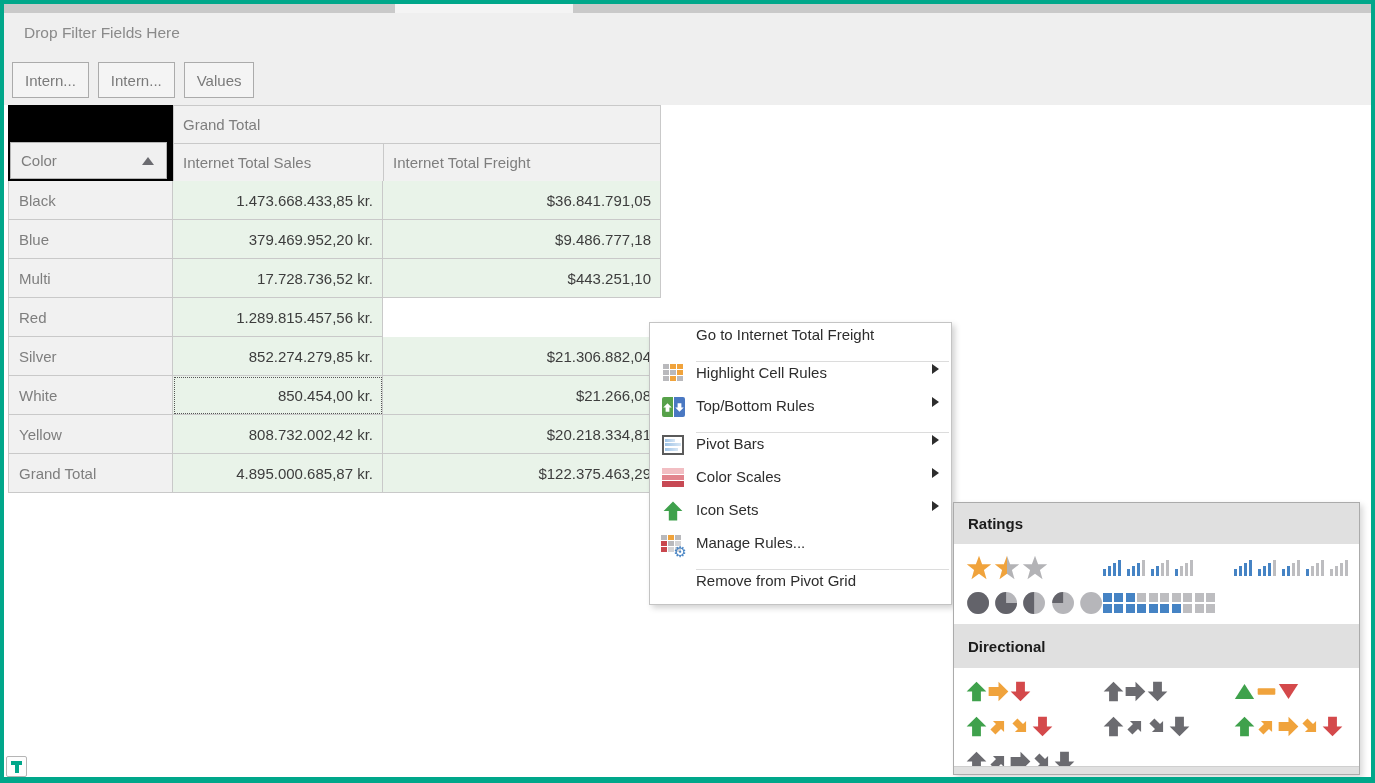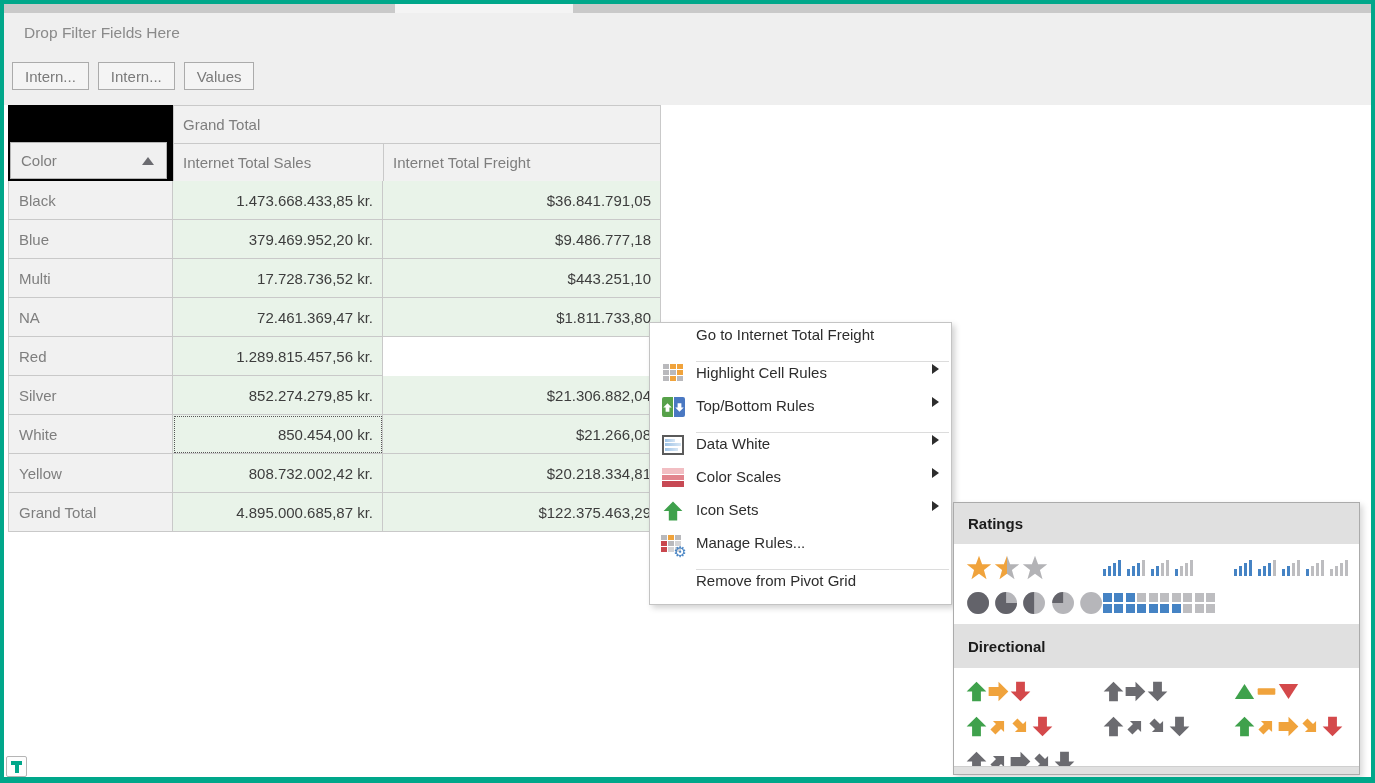--- a/index.html
+++ b/index.html
@@ -10,21 +10,21 @@
     font-size:15px; color:#3d3d3d;
   }
   
   .teal-frame { position:absolute; inset:0; border:4px solid #00A78A; border-bottom-width:6px; pointer-events:none; z-index:50; }
   .top-strip { position:absolute; left:4px; top:4px; right:4px; height:9px; background:#c9c9c9; z-index:2; }
   .top-strip .seg-white { position:absolute; left:391px; top:0; width:178px; height:9px; background:#f4f4f4; }
   
   .filter-band { position:absolute; left:4px; top:13px; right:4px; height:92px; background:#efefef; }
   .drop-hint { position:absolute; left:20px; top:11px; color:#8a8a8a; font-size:15.5px; }
   .fbtns { position:absolute; left:8px; top:49px; display:flex; gap:9px; }
-  .fbtn { min-width:68px; height:28px; background:#f4f4f4; border:1px solid #ababab; color:#7a7a7a; font-size:15px; display:flex; align-items:center; justify-content:center; padding:12px 12px; cursor:default; }
+  .fbtn { min-width:68px; height:36px; background:#f4f4f4; border:1px solid #ababab; color:#7a7a7a; font-size:15px; display:flex; align-items:center; justify-content:center; padding:12px 12px; cursor:default; }
   
   .corner-block { position:absolute; left:8px; top:105px; width:165px; height:76px; background:#000000; }
   .field-box { position:absolute; left:2px; top:37px; width:157px; height:37px; border:1px solid #b5b5b5; background:#f0f0f0; display:flex; align-items:center; justify-content:space-between; padding:0 12px 0 10px; color:#7e7e7e; }
   .sort-asc { width:0; height:0; border-left:6px solid transparent; border-right:6px solid transparent; border-bottom:8px solid #6b6b70; display:inline-block; }
   .hcell { position:absolute; background:#f1f1f1; border:1px solid #c9c9c9; color:#7e7e7e; display:flex; align-items:center; padding:0 9px; }
   .gt        { left:173px; top:105px; width:488px; height:39px; }
   .ch-sales  { left:173px; top:143px; width:211px; height:39px; }
   .ch-freight{ left:383px; top:143px; width:278px; height:39px; }
   .rows { position:absolute; left:8px; top:181px; }
   .trow { display:flex; height:39px; }
@@ -117,25 +117,20 @@
       <div class="rh">Blue</div>
       <div class="vc sales">379.469.952,20 kr.</div>
       <div class="vc freight">$9.486.777,18</div>
     </div>
   <div class="trow">
       <div class="rh">Multi</div>
       <div class="vc sales">17.728.736,52 kr.</div>
       <div class="vc freight">$443.251,10</div>
     </div>
   <div class="trow">
-      <div class="rh">NA</div>
-      <div class="vc sales">72.461.369,47 kr.</div>
-      <div class="vc freight">$1.811.733,80</div>
-    </div>
-  <div class="trow">
       <div class="rh">Red</div>
       <div class="vc sales">1.289.815.457,56 kr.</div>
     </div>
   <div class="trow">
       <div class="rh">Silver</div>
       <div class="vc sales">852.274.279,85 kr.</div>
       <div class="vc freight">$21.306.882,04</div>
     </div>
   <div class="trow">
       <div class="rh">White</div>
@@ -202,21 +197,21 @@
   </div>
   <div class="msep"></div>
   <div class="mi">
     <span class="islot">
         <span class="db-icon">
           <i style="width:10px"></i>
           <i style="width:16px"></i>
           <i style="width:13px"></i>
         </span>
       </span>
-    <span class="mlabel">Data White</span>
+    <span class="mlabel">Pivot Bars</span>
     <span class="subarrow"></span>
   </div>
   <div class="mi">
     <span class="islot">
         <span class="cs-icon">
           <i style="background:#F2BEC3"></i>
           <i style="background:#E2848D"></i>
           <i style="background:#C74954"></i>
         </span>
       </span>

